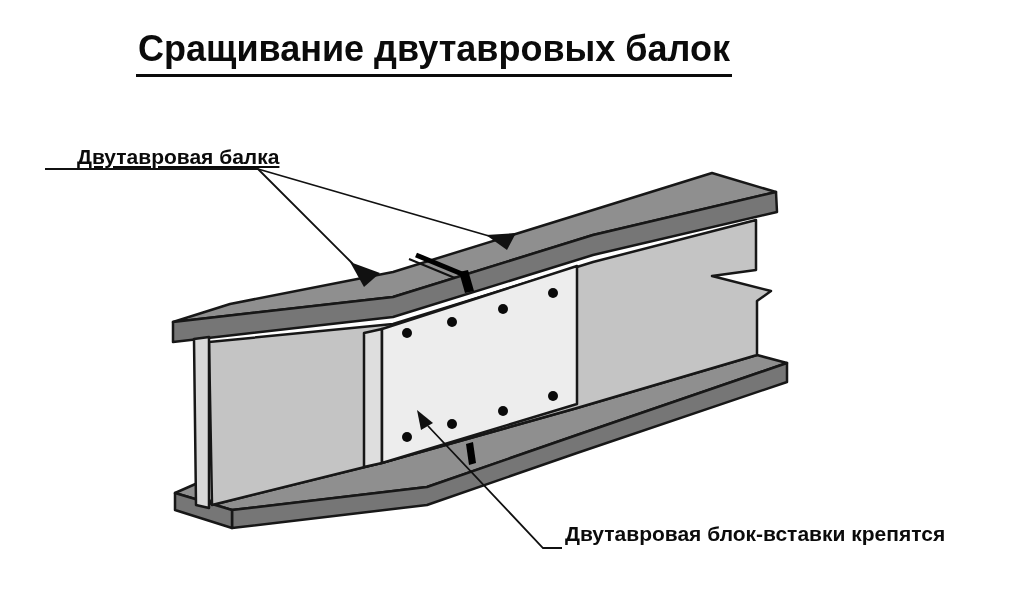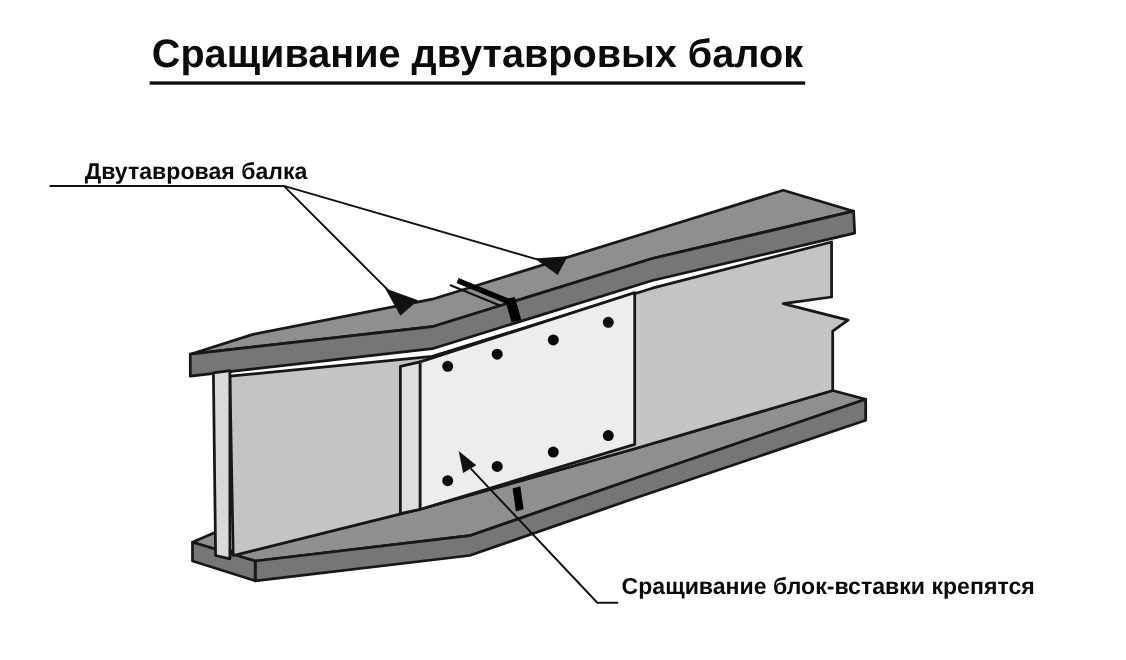--- a/index.html
+++ b/index.html
@@ -14,21 +14,21 @@
     position:absolute;left:0;top:28px;width:868px;text-align:center;
     font-size:36px;font-weight:700;color:#0b0b0b;letter-spacing:0px;
   }
   .page-title span{
     display:inline-block;border-bottom:3px solid #0b0b0b;padding:0 2px 4px 2px;
   }
   .callout{
     position:absolute;color:#0b0b0b;font-weight:700;font-size:21px;line-height:28px;
     white-space:nowrap;
   }
-  .callout-beam{left:77px;top:143px;}
+  .callout-beam{left:77px;top:143px;text-decoration:underline;}
   .callout-insert{left:565px;top:519px;line-height:29px;}
   .poly{stroke:#171717;stroke-width:2.5;stroke-linejoin:round;}
   .fill-flange-top{fill:var(--flange-top);}
   .fill-flange-front{fill:var(--flange-front);}
   .fill-web{fill:var(--web);}
   .fill-web-end{fill:var(--web-end);}
   .fill-plate{fill:var(--plate);}
   .fill-plate-side{fill:var(--plate-side);}
   .leader{stroke:#111111;stroke-width:1.8;fill:none;}
   .seam-thin{stroke:#111111;stroke-width:2;fill:none;}
@@ -98,16 +98,16 @@
 
   <div class="page-title">
     <span>Сращивание двутавровых балок</span>
   </div>
 
   <div class="callout callout-beam">
     <span>Двутавровая балка</span>
   </div>
 
   <div class="callout callout-insert">
-    <div>Сращивание блок-вставки крепятся</div>
+    <div>Двутавровая блок-вставки крепятся</div>
   </div>
 
 </div>
 
 </body></html>

